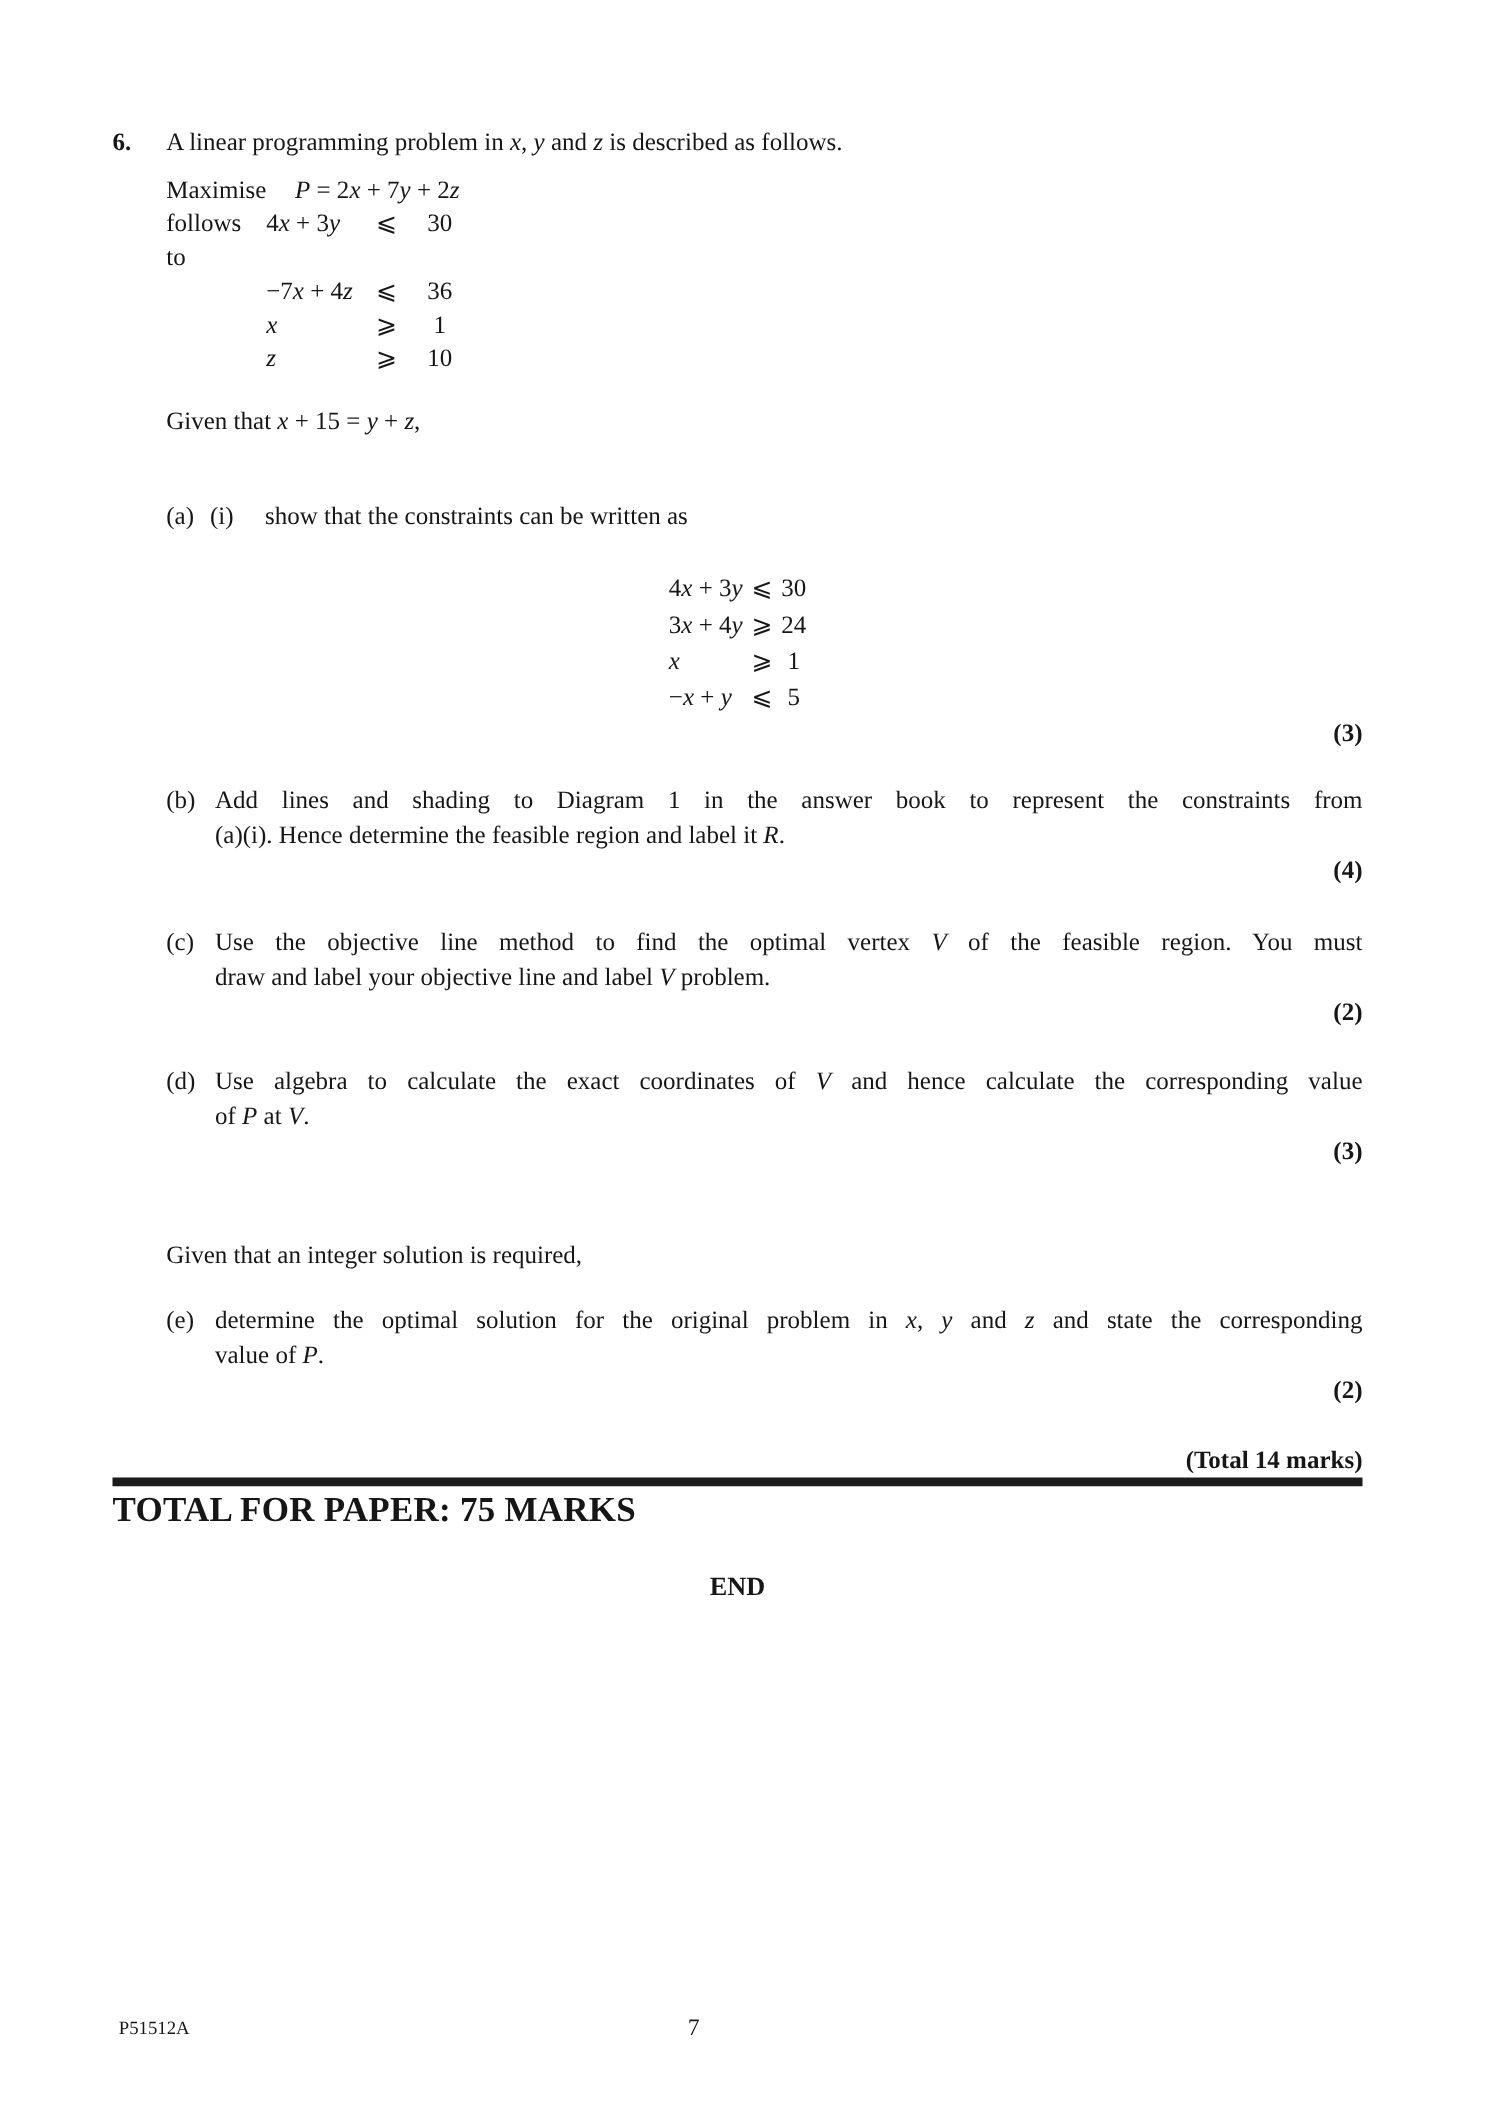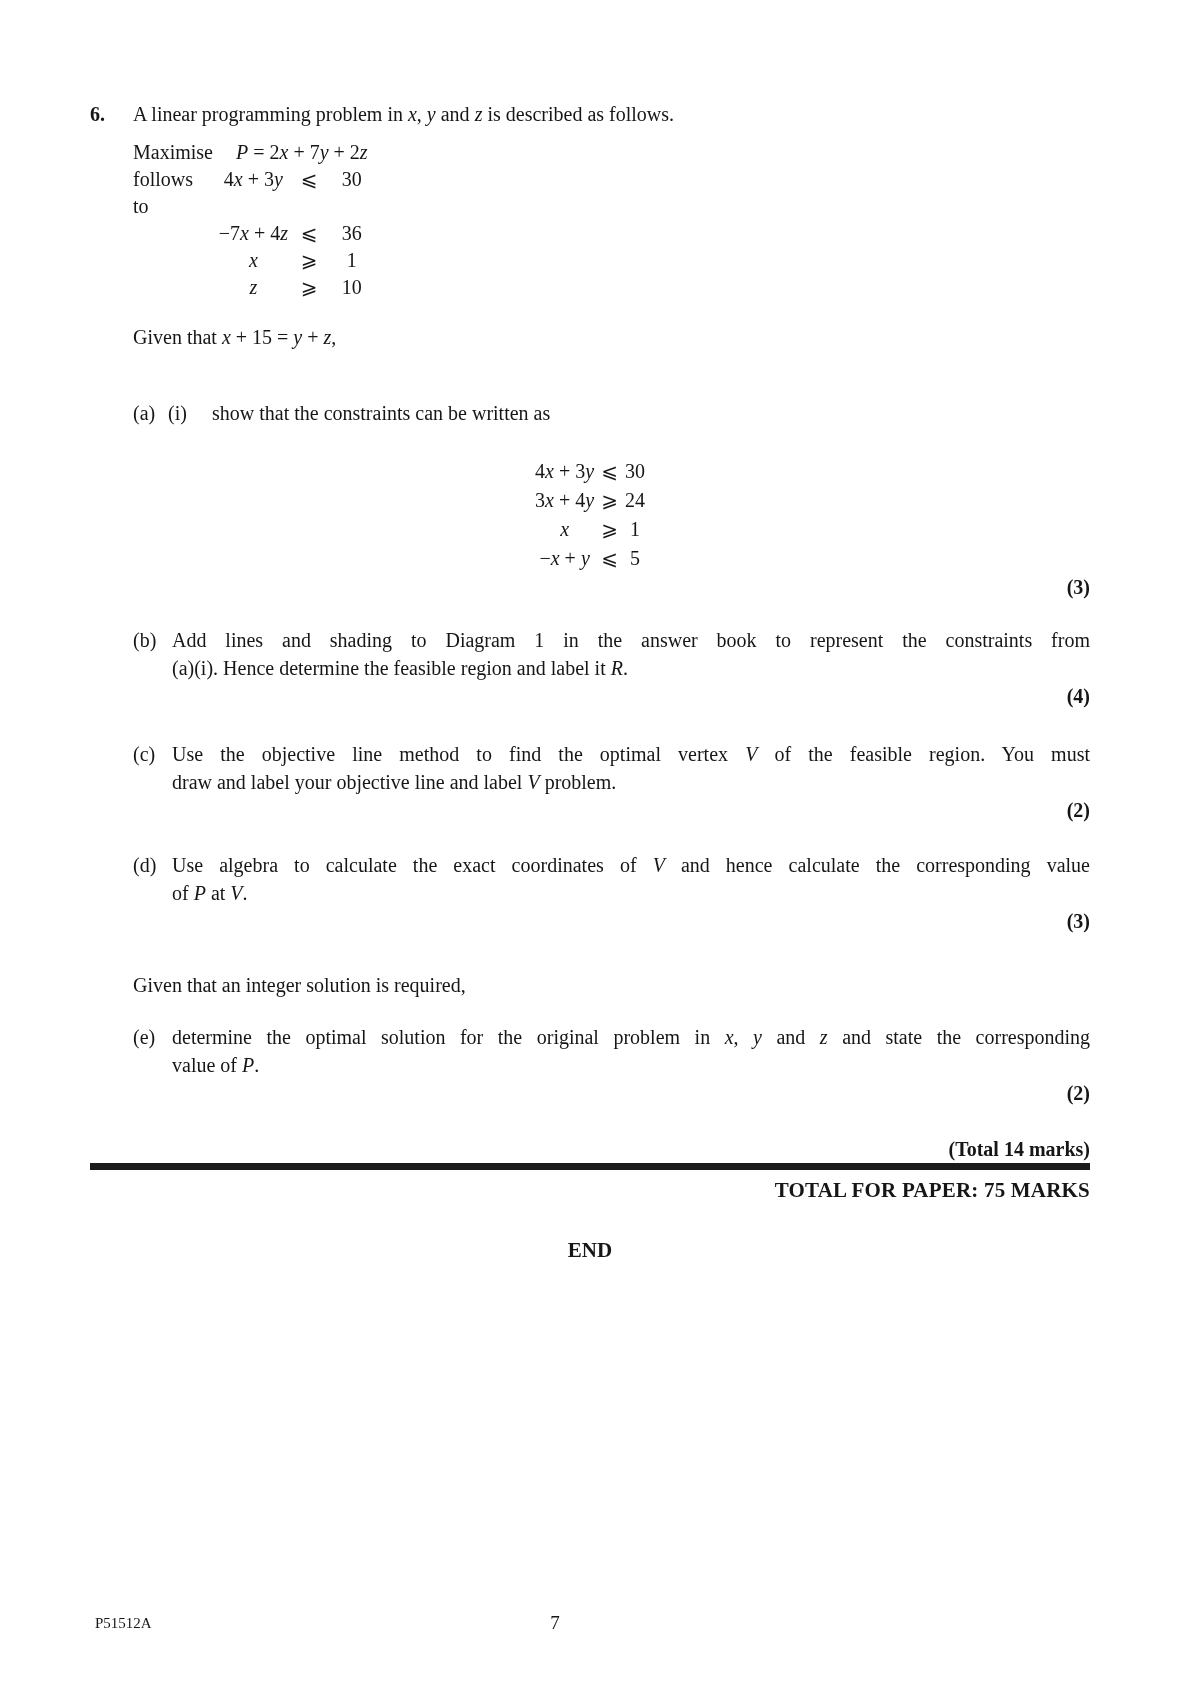--- a/index.html
+++ b/index.html
@@ -21,25 +21,25 @@
   .q-num { width: 43px; font-weight: bold; }
   .q-text { flex: 1; }
 
   .eqb1 {
     display: grid;
     grid-template-columns: 80px max-content max-content max-content;
     margin-left: 43px; margin-top: 11px;
     line-height: 27px;
   }
   .eqb1 .objective-line { grid-column: 2 / 5; padding-left: 23px; }
-  .lhs { text-align: center; }
+  .lhs { text-align: left; }
   .rhs { text-align: center; }
 
   .given { margin-left: 43px; margin-top: 22px; line-height: 28px; }
-  .given2 { margin-left: 43px; margin-top: 36px; line-height: 28px; }
+  .given2 { margin-left: 43px; margin-top: 55px; line-height: 28px; }
 
   .pa-row { display: flex; margin-top: 48px; line-height: 28px; }
   .pa-label { margin-left: 43px; width: 35px; }
   .pa-ilabel { width: 44px; }
 
   .eqb2 {
     display: grid;
     grid-template-columns: max-content max-content max-content;
     width: max-content;
     margin: 30px auto 0;
@@ -55,21 +55,21 @@
   .part-d { margin-top: 27px; }
   .part-e { margin-top: 24px; }
   .part-label { margin-left: 43px; width: 39px; }
   .part-text { flex: 1; }
   .jline { display: block; text-align: justify; text-align-last: justify; }
 
   .marks { text-align: right; font-weight: bold; line-height: 28px; }
 
   .total-line { text-align: right; font-weight: bold; margin-top: 28px; line-height: 28px; }
   .rule { height: 7px; background: #1b1b1b; }
-  .banner { text-align: right; font-weight: bold; font-size: 21px; margin-top: 5px; line-height: 30px; letter-spacing: 0.2px; }
+  .banner { font-weight: bold; font-size: 28px; margin-top: 5px; line-height: 30px; letter-spacing: 0.2px; }
   .end-line { text-align: center; font-weight: bold; font-size: 21px; margin-top: 31px; line-height: 28px; }
 
   .footer-code { position: absolute; left: 5px; top: 1615px; font-size: 15px; }
   .footer-page { position: absolute; left: 0; top: 1612px; width: 930px; text-align: center; font-size: 19px; }
 </style>
 </head>
 <body>
 
 <div class="content">
 

